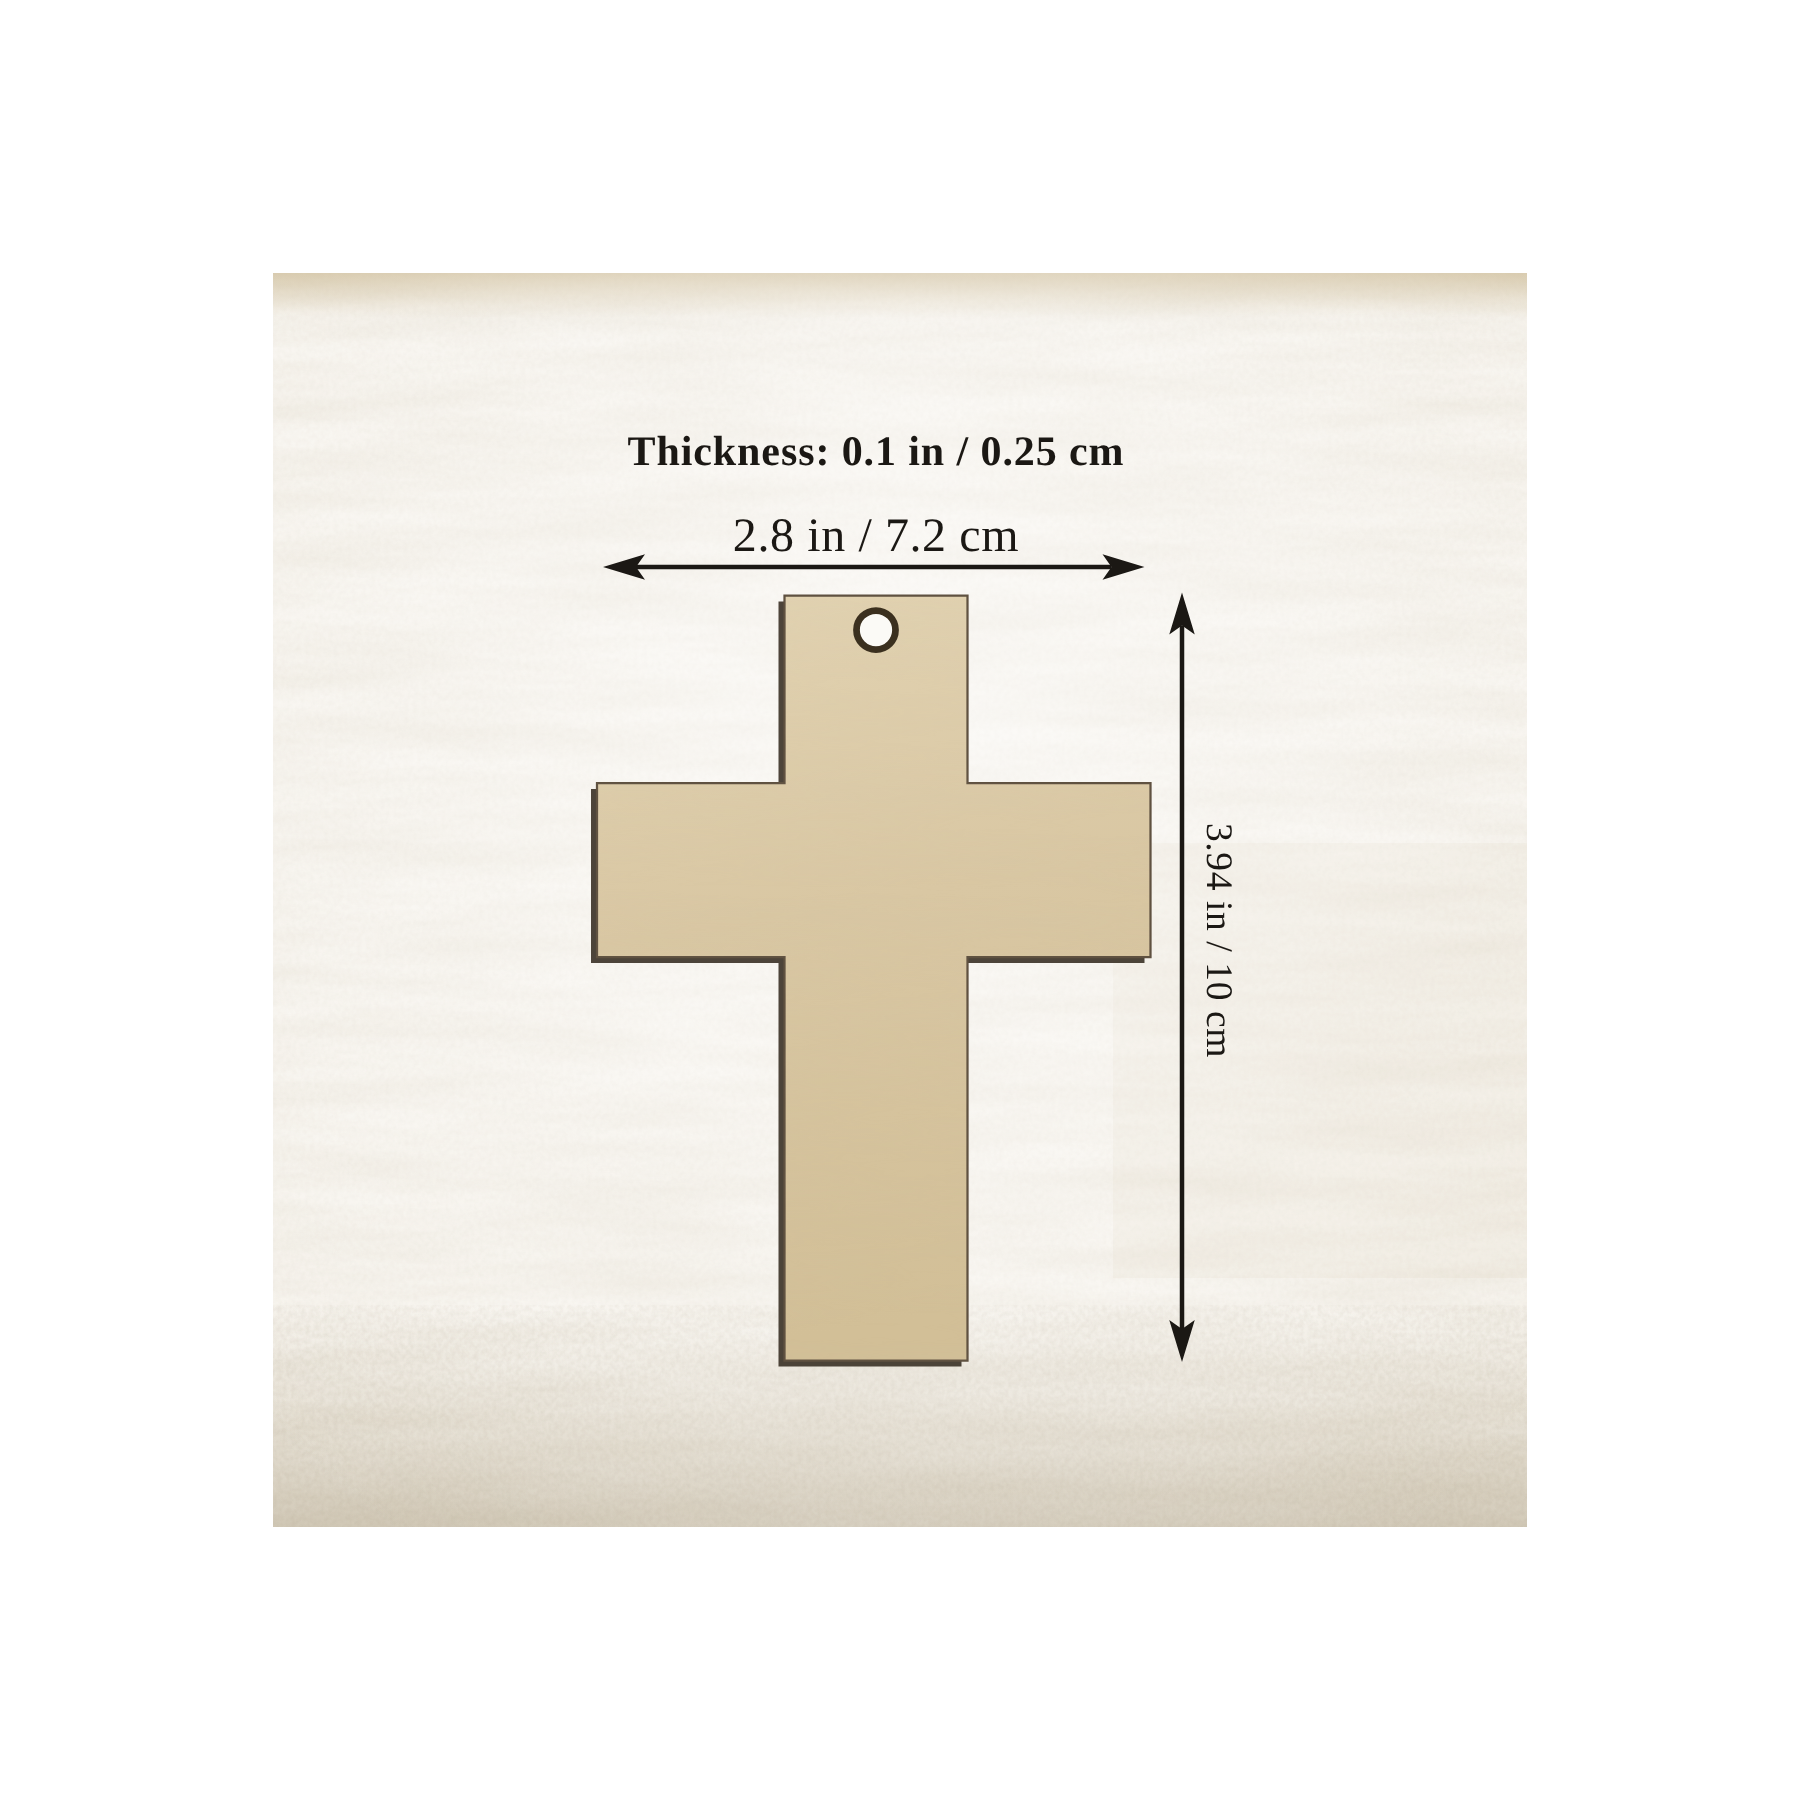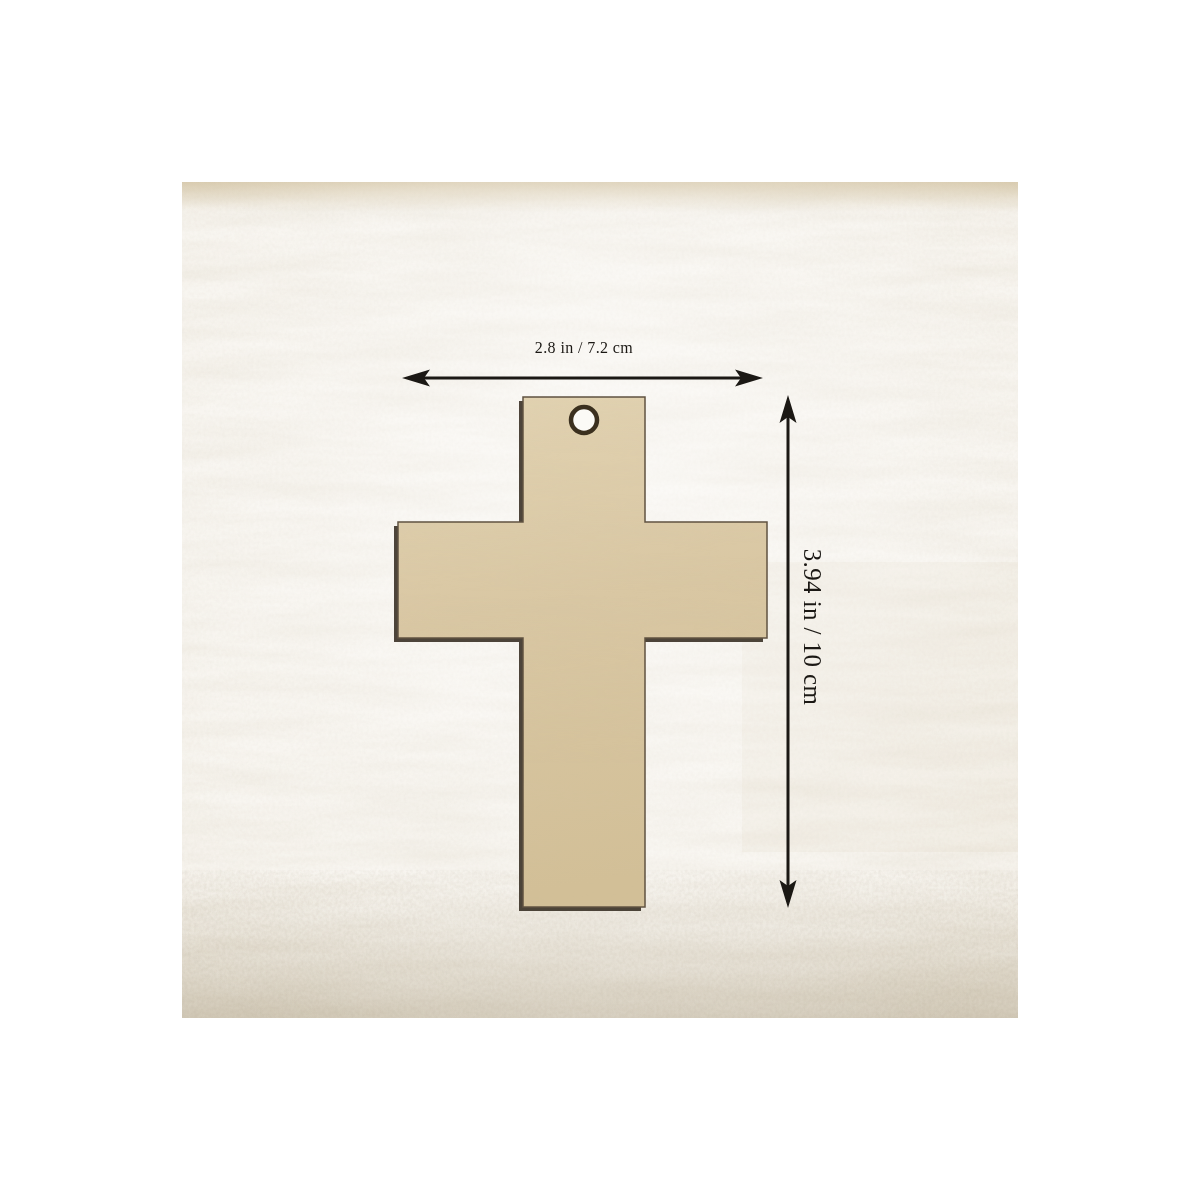--- a/index.html
+++ b/index.html
@@ -36,21 +36,21 @@
     top: 106px;
     transform: translateX(-50%);
     font-size: 28px;
     font-weight: 700;
     letter-spacing: 0.6px;
   }
   .label-width {
     left: 402px;
     top: 158px;
     transform: translateX(-50%);
-    font-size: 16px;
+    font-size: 32px;
     font-weight: 400;
     letter-spacing: 0.4px;
   }
   .label-height {
     left: 630px;
     top: 445px;
     transform: translate(-50%, -50%) rotate(90deg);
     font-size: 25px;
     font-weight: 400;
     letter-spacing: 0.4px;
@@ -119,19 +119,20 @@
         <path d="M581,196 L553,187.5 L559,196 L553,204.5 Z" fill="#1b1814"></path>
       </g>
 
       <g>
         <line x1="606" y1="235" x2="606" y2="704" stroke-width="3" stroke="#1b1814"></line>
         <path d="M606,213 L597.5,241 L606,235 L614.5,241 Z" fill="#1b1814"></path>
         <path d="M606,726 L597.5,698 L606,704 L614.5,698 Z" fill="#1b1814"></path>
       </g>
     </svg>
 
+    <div class="label label-thickness">Thickness: 0.1 in / 0.25 cm</div>
 
     <div class="label label-width">2.8 in / 7.2 cm</div>
 
     <div class="label label-height">3.94 in / 10 cm</div>
 
   </div>
 </div>
 
 </body></html>

